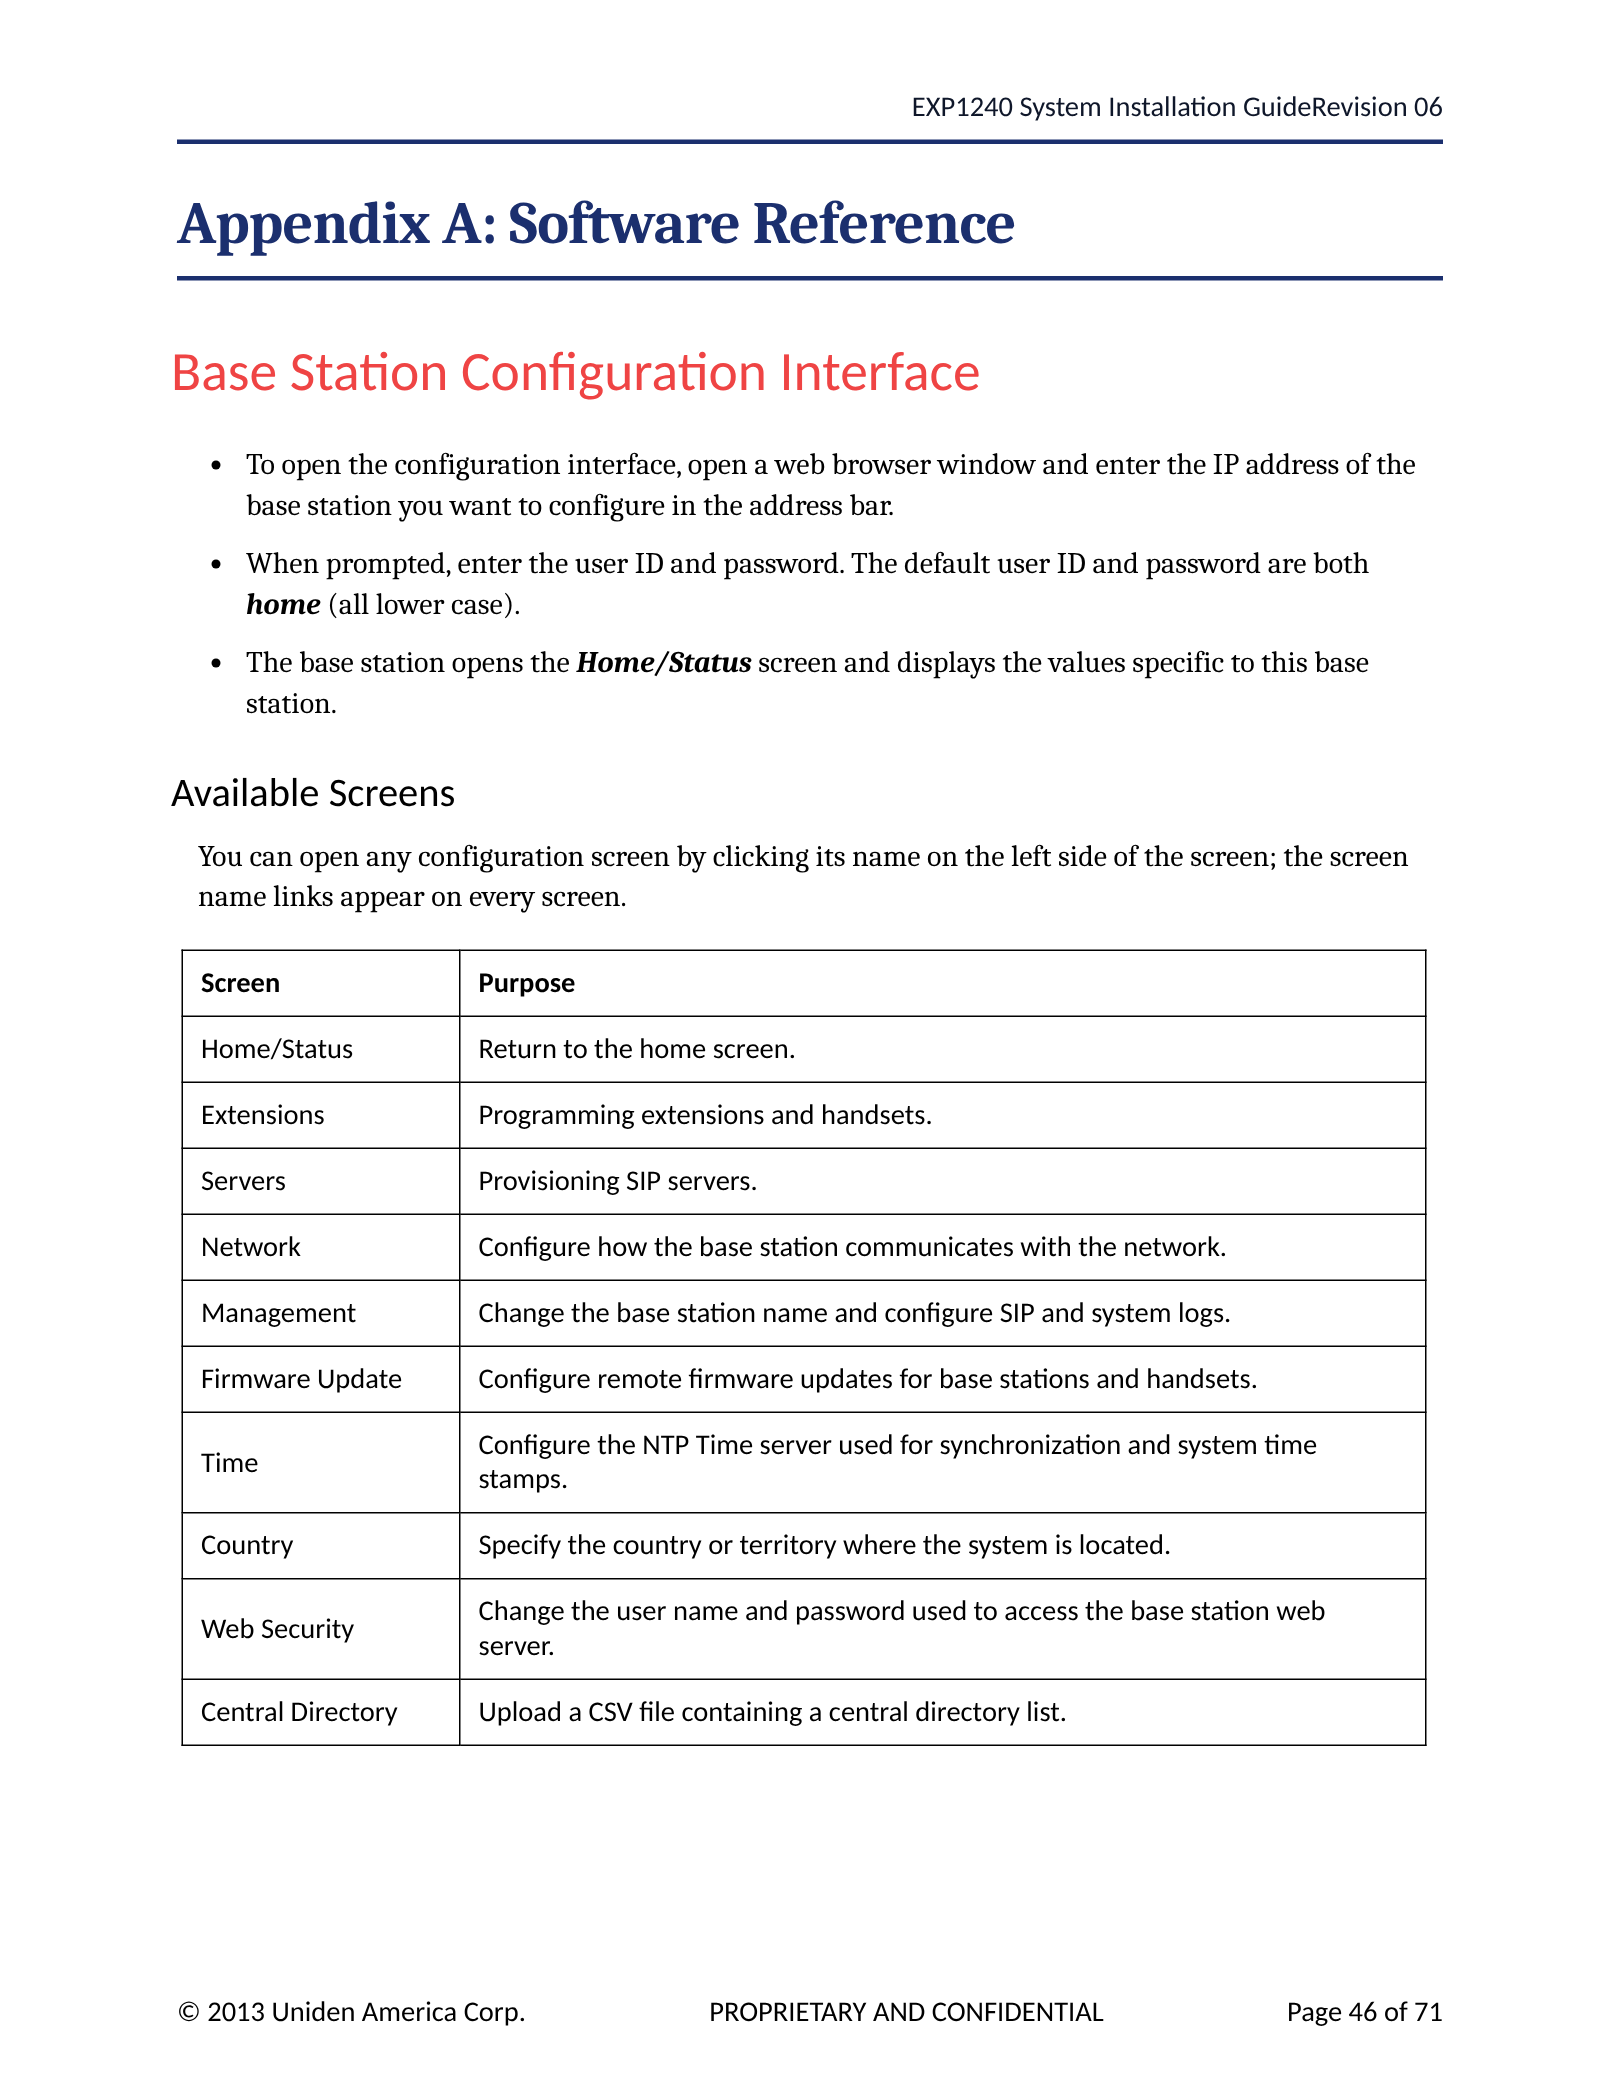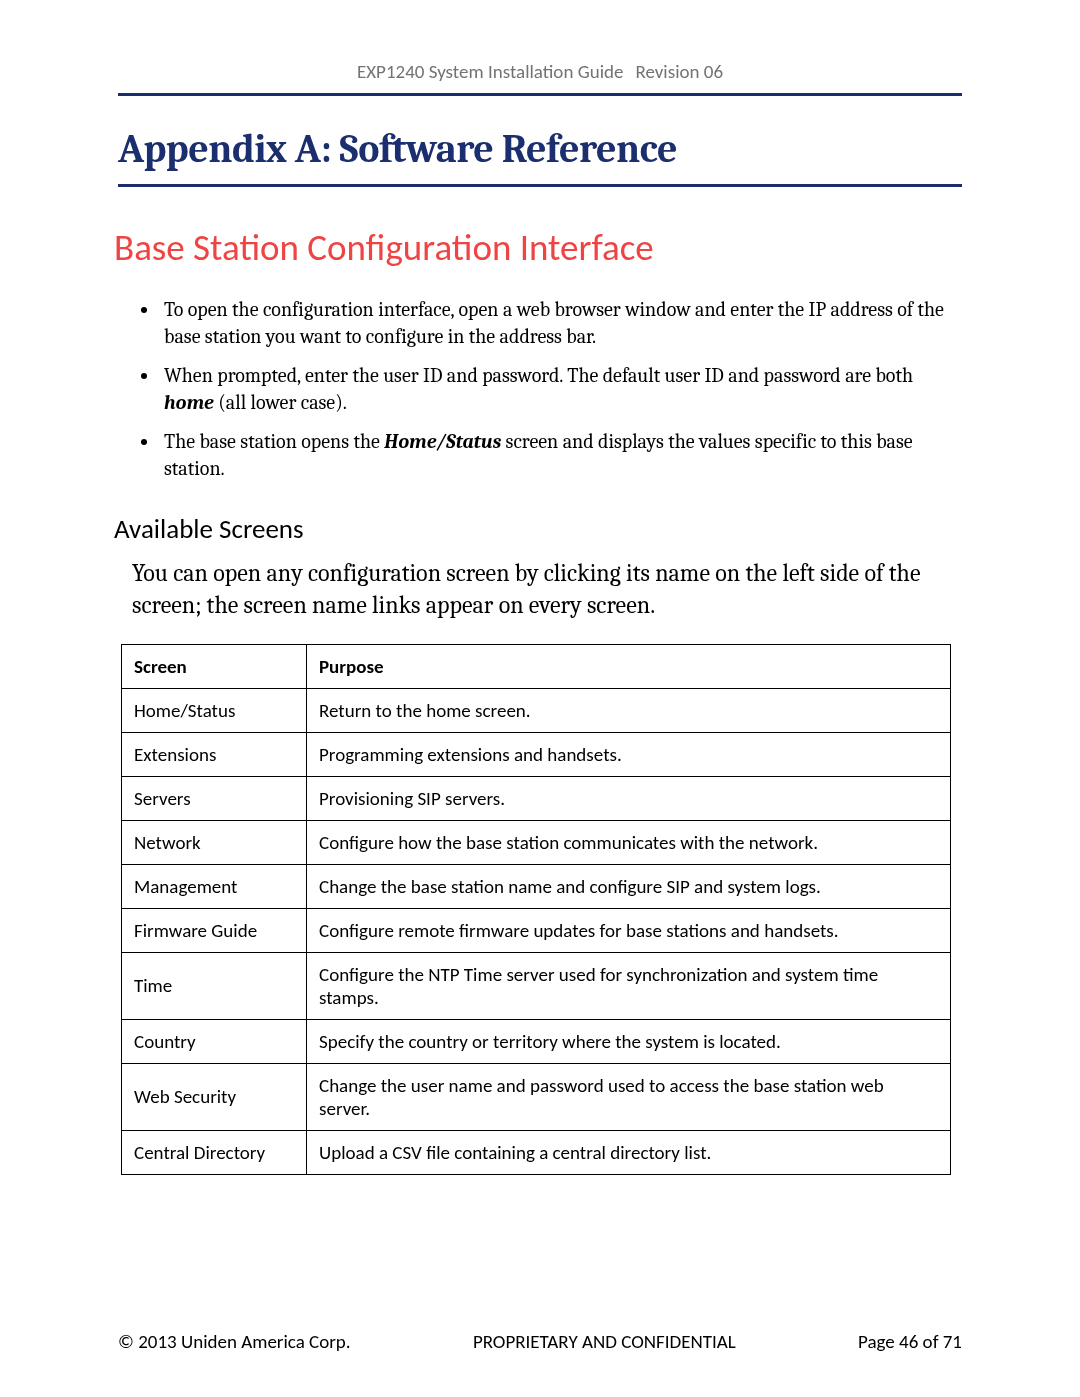--- a/index.html
+++ b/index.html
@@ -11,26 +11,25 @@
     width: 1080px;
     height: 1397px;
     box-sizing: border-box;
     position: relative;
   }
   .page {
     padding: 60px 118px 0 118px;
   }
   .header {
     display: flex;
-    justify-content: center;
+    justify-content: flex-end;
     font-family: Calibri, Arial, sans-serif;
     font-size: 19px;
-    color: #737373;
+    color: #0f172a;
     padding-bottom: 10px;
-    gap: 12px;
   }
   .header-rule {
     border: none;
     border-top: 3px solid #1B2F6E;
     margin: 0 0 30px 0;
   }
   .title {
     color: #1B2F6E;
     font-family: Cambria, Georgia, serif;
     font-size: 40px;
@@ -61,21 +60,21 @@
   .i { font-style: italic; }
   .b { font-weight: 700; }
   .h3 {
     font-family: Calibri, Arial, sans-serif;
     font-size: 27px;
     font-weight: 400;
     margin: 30px 0 12px -4px;
   }
   .para {
     font-family: Cambria, Georgia, serif;
-    font-size: 24px;
+    font-size: 20px;
     line-height: 1.35;
     margin: 0 0 22px 14px;
   }
   table.screens {
     border-collapse: collapse;
     width: 100%;
     font-family: Calibri, Arial, sans-serif;
     font-size: 19px;
     margin-left: 3px;
     width: calc(100% - 14px);
@@ -155,21 +154,21 @@
         </tr>
         <tr>
           <td>Network</td>
           <td>Configure how the base station communicates with the network.</td>
         </tr>
         <tr>
           <td>Management</td>
           <td>Change the base station name and configure SIP and system logs.</td>
         </tr>
         <tr>
-          <td>Firmware Guide</td>
+          <td>Firmware Update</td>
           <td>Configure remote firmware updates for base stations and handsets.</td>
         </tr>
         <tr>
           <td>Time</td>
           <td>Configure the NTP Time server used for synchronization and system time stamps.</td>
         </tr>
         <tr>
           <td>Country</td>
           <td>Specify the country or territory where the system is located.</td>
         </tr>

